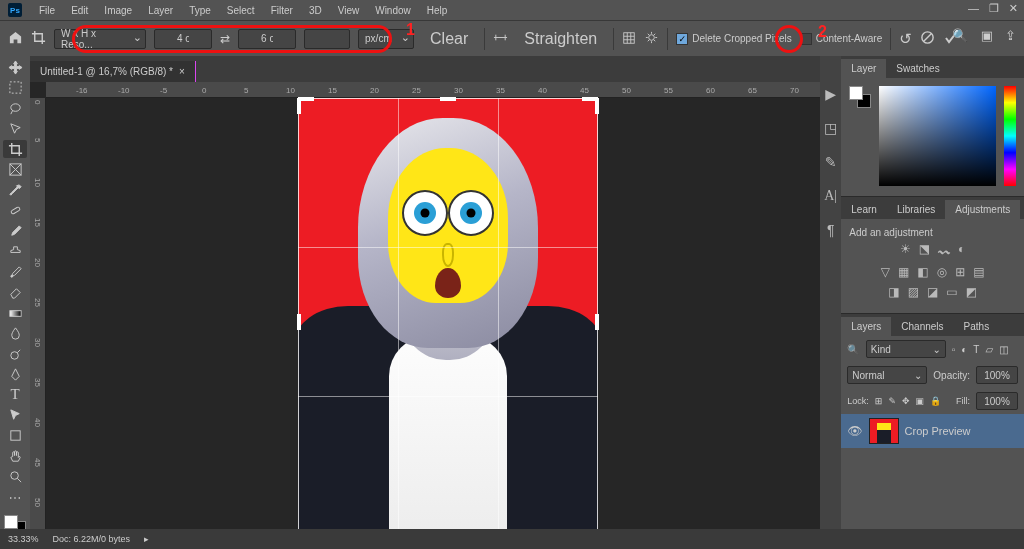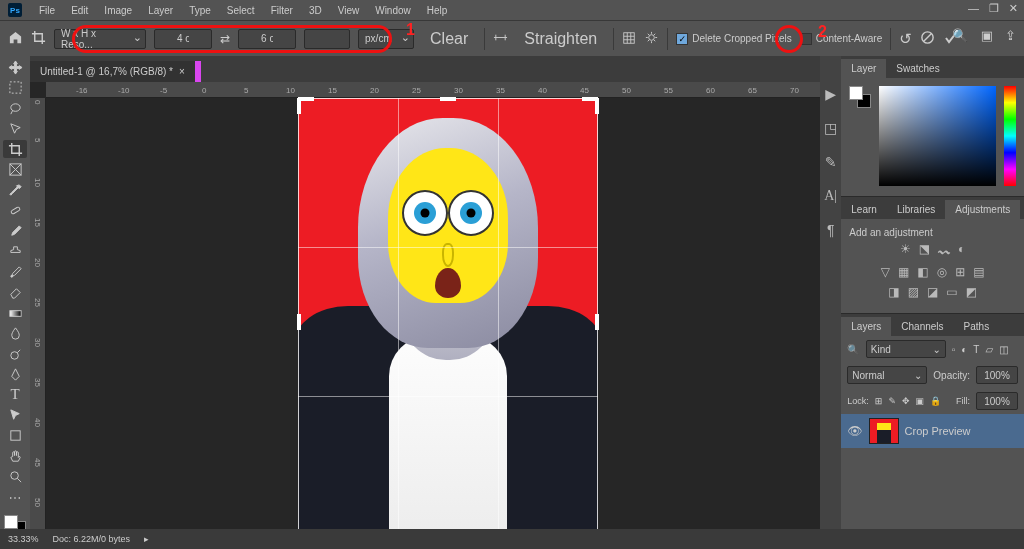--- a/index.html
+++ b/index.html
@@ -16,21 +16,21 @@
 .dd{background:#454545;border:1px solid #2a2a2a;height:20px;padding:0 16px 0 6px;font-size:10px;display:flex;align-items:center;position:relative;border-radius:2px}
 .dd::after{content:"⌄";position:absolute;right:3px;top:1px;font-size:11px}
 .inp{background:#454545;border:1px solid #2a2a2a;height:20px;width:58px;padding:0 22px;font-size:10px;text-align:center;border-radius:2px;color:#ccc}
 .btn{padding:2px 8px;font-size:16px;cursor:pointer}
 .swapbtn{font-size:12px;cursor:pointer}
 .chk{width:12px;height:12px;background:#6fa8dc;border:1px solid #333;display:inline-flex;align-items:center;justify-content:center;font-size:9px;color:#000}
 .chklabel{font-size:10px;display:flex;align-items:center;gap:4px}
 .divv{width:1px;height:22px;background:#3a3a3a}
 .cvarea{position:absolute;left:30px;top:56px;right:204px;bottom:14px;background:#262626}
 .tabs{height:26px;background:#3c3c3c;display:flex;align-items:flex-end}
-.tab{padding:5px 10px;font-size:10px;background:#323232;border-right:6px solid #d946ef;position:relative}
+.tab{padding:5px 10px;font-size:10px;background:#323232;border-right:1px solid #d946ef;position:relative}
 .tab.active{background:#262626}
 .tab .x{margin-left:6px;font-size:10px}
 .ruler-h{position:absolute;left:16px;right:0;top:26px;height:16px;background:#4a4a4a;border-bottom:1px solid #222;display:flex;align-items:flex-end;font-size:8px;color:#aaa;overflow:hidden}
 .ruler-h span{position:absolute;bottom:2px}
 .ruler-v{position:absolute;left:0;top:42px;bottom:0;width:16px;background:#4a4a4a;border-right:1px solid #222;display:flex;font-size:8px;color:#aaa;overflow:hidden}
 .ruler-v span{position:absolute;left:3px;writing-mode:vertical-rl}
 .canvas{position:absolute;left:268px;top:42px;width:300px;height:448px;background:#fff}
 .photo{width:100%;height:100%;position:relative;background:#ed1c24;overflow:hidden}
 .headwrap{position:absolute;left:50%;top:20px;transform:translateX(-50%);width:200px;height:260px}
 .hijab{position:absolute;left:50%;top:0;transform:translateX(-50%);width:180px;height:230px;background:linear-gradient(160deg,#e8e8ec 0%,#b5b5c8 45%,#8a8aa0 100%);border-radius:85px 85px 70px 70px / 110px 110px 90px 90px}

